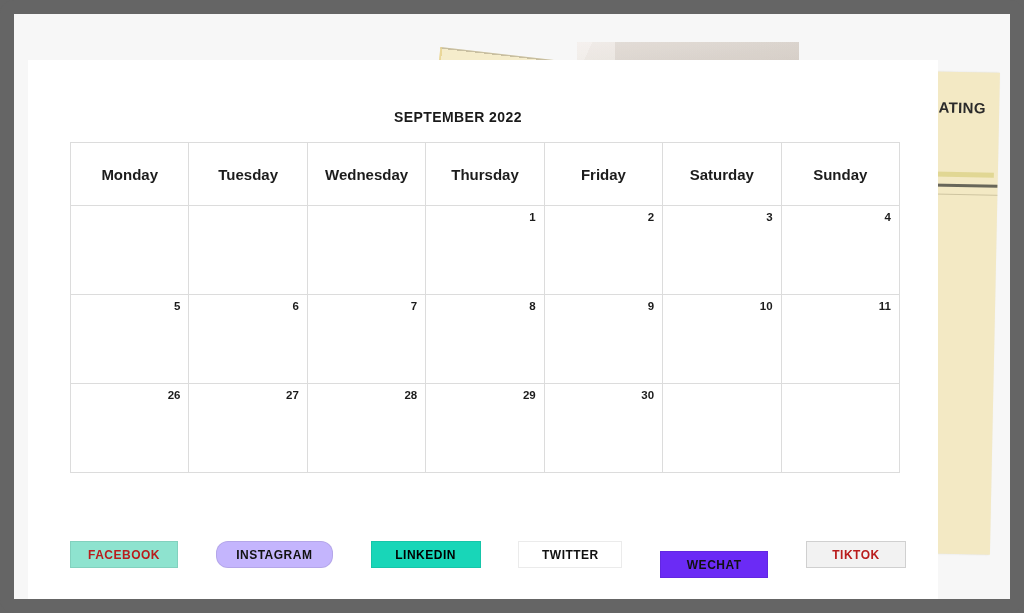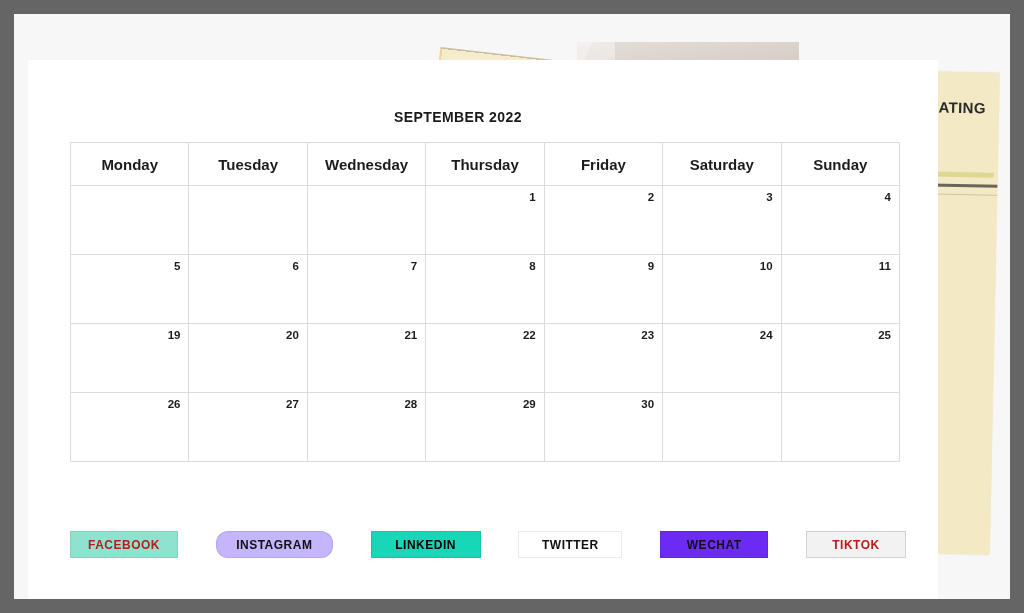--- a/index.html
+++ b/index.html
@@ -65,21 +65,21 @@
     position: absolute;
     left: 42px;
     top: 82px;
     width: 830px;
     border-collapse: collapse;
     table-layout: fixed;
   }
   #calendar-grid th,
   #calendar-grid td {
     border: 1px solid #dcdcdc;
-    padding: 2px;
+    padding: 12px;
     vertical-align: top;
   }
   #calendar-grid th {
     height: 38px;
     font-size: 15px;
     font-weight: bold;
     color: #1c1c1c;
     text-align: center;
     vertical-align: middle;
   }
@@ -280,43 +280,20 @@
               </td>
               <td>
                 <span class="day-number">10</span>
               </td>
               <td>
                 <span class="day-number">11</span>
               </td>
             </tr>
             <tr>
               <td>
-                <span class="day-number">19</span>
-              </td>
-              <td>
-                <span class="day-number">20</span>
-              </td>
-              <td>
-                <span class="day-number">21</span>
-              </td>
-              <td>
-                <span class="day-number">22</span>
-              </td>
-              <td>
-                <span class="day-number">23</span>
-              </td>
-              <td>
-                <span class="day-number">24</span>
-              </td>
-              <td>
-                <span class="day-number">25</span>
-              </td>
-            </tr>
-            <tr>
-              <td>
                 <span class="day-number">26</span>
               </td>
               <td>
                 <span class="day-number">27</span>
               </td>
               <td>
                 <span class="day-number">28</span>
               </td>
               <td>
                 <span class="day-number">29</span>
@@ -328,21 +305,21 @@
               <td></td>
             </tr>
           </tbody>
       </table>
 
       <div id="social-row">
           <div class="social-chip" style="background: rgb(142, 227, 207); color: #b91c1c; width: 108px;">FACEBOOK</div>
           <div class="social-chip" style="background: #c4b5fd; color: rgb(17, 17, 17); width: 117px; border-radius: 12px;">INSTAGRAM</div>
           <div class="social-chip" style="background: rgb(24, 214, 184); color: #000000; width: 110px;">LINKEDIN</div>
           <div class="social-chip" style="color: rgb(17, 17, 17); width: 104px;">TWITTER</div>
-          <div class="social-chip" style="background: rgb(107, 43, 245); color: rgb(17, 17, 17); width: 108px;">WECHAT</div>
+          <div class="social-chip" style="background: rgb(107, 43, 245); color: rgb(17, 17, 17); width: 108px; margin-top: 20px;">WECHAT</div>
           <div class="social-chip" style="background: rgb(242, 242, 242); color: #b91c1c; width: 100px; border-color: rgb(208, 208, 208);">TIKTOK</div>
         </div>
 
     </div>
 
   </div>
 
 </div>
 
 </body></html>

